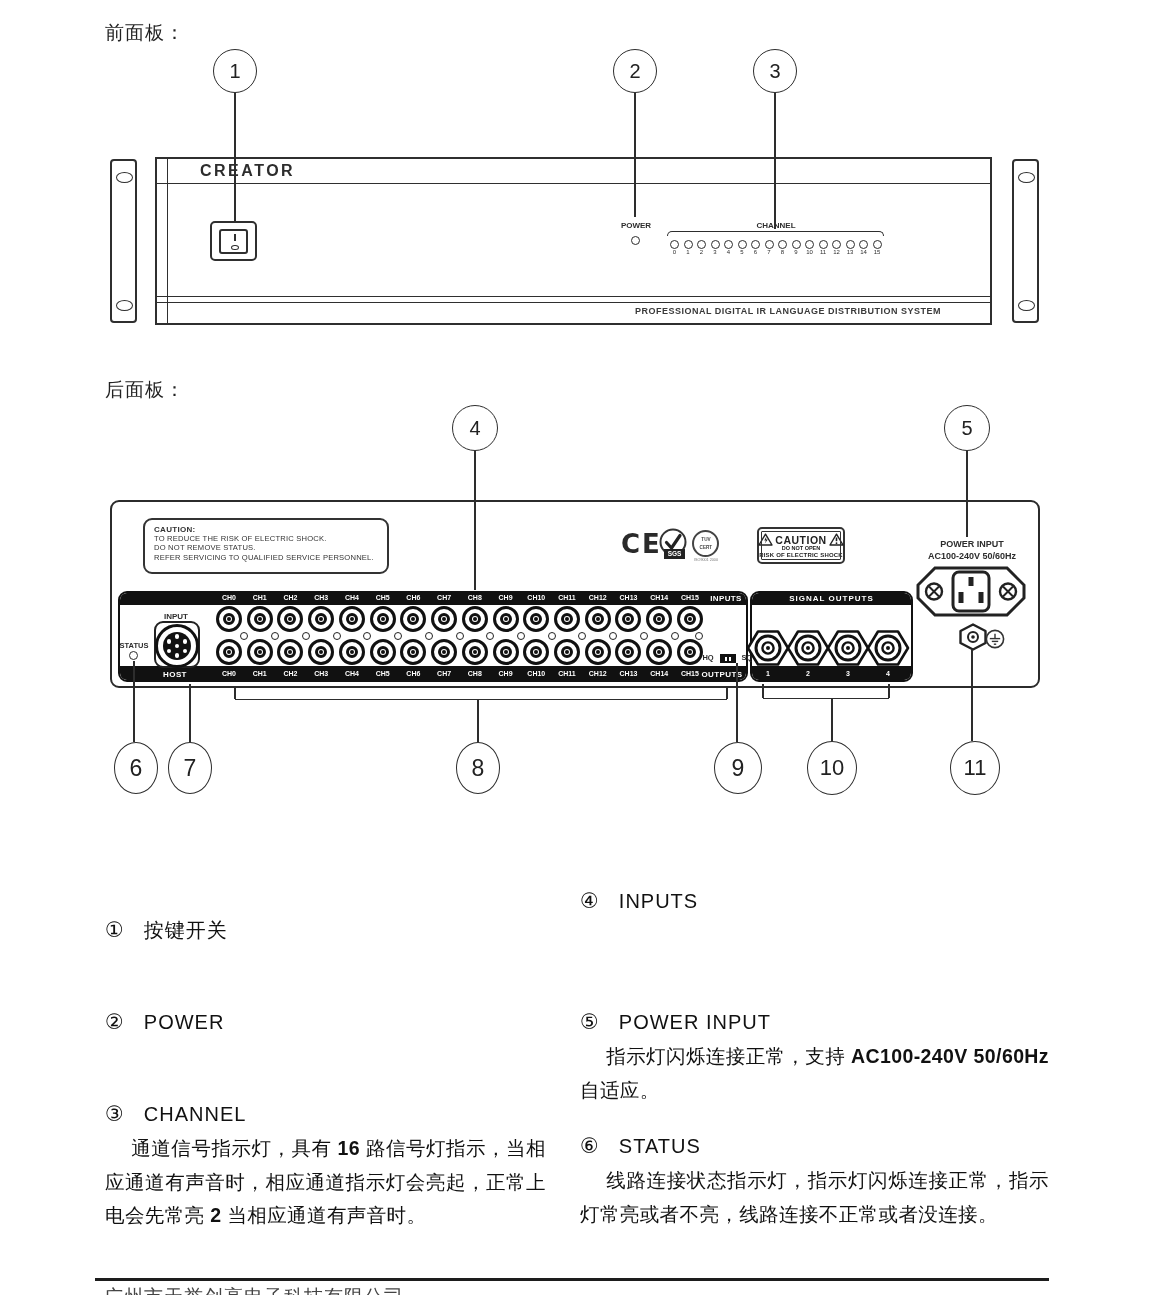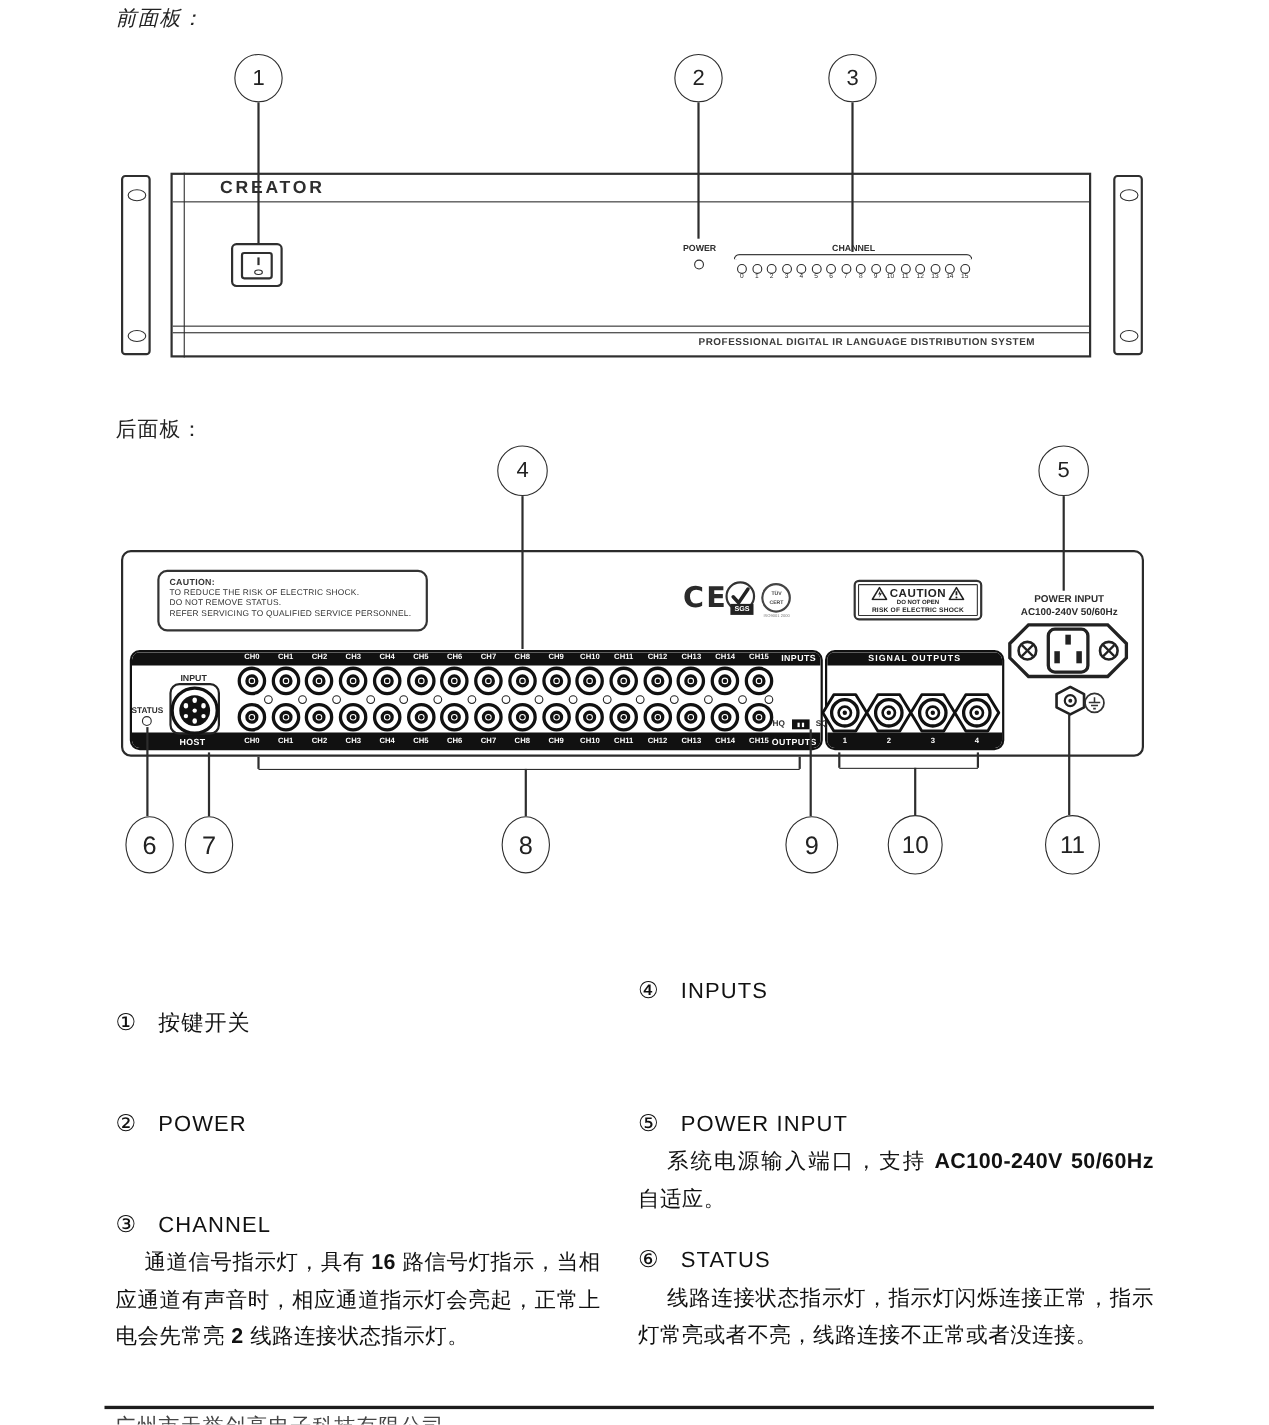--- a/index.html
+++ b/index.html
@@ -64,21 +64,21 @@
   .sec-head{display:flex;align-items:baseline;}
   .sec-num{font-size:21px;line-height:24px;}
   .sec-title{font-size:20px;line-height:24px;margin-left:20px;letter-spacing:1px;}
   .section p{margin:6px 0 0 0;font-size:19.5px;line-height:33.5px;text-align:justify;text-indent:1.35em;letter-spacing:.4px;}
   .footer-bar{position:absolute;background:#1d1d1d;}
   .footer-part{position:absolute;font-size:19px;color:#444;letter-spacing:1px;white-space:nowrap;}
 </style>
 </head>
 <body>
 
-<div class="lbl" style="left:105px;top:4px;font-style:italic;">前面板：</div>
+<div class="lbl" style="left:105px;top:20px;">前面板：</div>
 <div class="lbl" style="left:105px;top:377px;font-family:Liberation Serif, serif;">后面板：</div>
 
 <div class="ear" style="left:110px;top:159px;">
   <div class="oval" style="left:4px;top:11px;"></div>
   <div class="oval" style="left:4px;top:139px;"></div>
 </div>
 <div class="ear" style="left:1012px;top:159px;">
   <div class="oval" style="left:4px;top:11px;"></div>
   <div class="oval" style="left:4px;top:139px;"></div>
 </div>
@@ -115,21 +115,21 @@
   <circle cx="15" cy="14" r="12.5" fill="none" stroke="#333" stroke-width="2"></circle>
   <path d="M8.5 14.5 L13.5 20 L22 7.5" fill="none" stroke="#222" stroke-width="3.2" stroke-linecap="round" stroke-linejoin="round"></path>
 </svg>
 <div class="sgsbox" style="left:664px;top:549px;width:21px;height:10px;">SGS</div>
 <div class="tuv" style="left:692px;top:530px;width:27px;height:27px;">
   <span>TÜV</span>
   <span>CERT</span>
 </div>
 <div class="tinytxt" style="left:686px;top:558px;width:40px;">ISO9001 2000</div>
 
-<div class="warnbox" style="left:776px;top:527px;width:117px;height:37px;">
+<div class="warnbox" style="left:757px;top:527px;width:88px;height:37px;">
   <div class="warnrow">
     <svg width="15" height="13">
       <polygon points="7.5,1.2 14,12 1,12" fill="none" stroke="#222" stroke-width="1.4" stroke-linejoin="round"></polygon>
       <path d="M8.3 3.6 L6.3 7.4 H8 L6.8 10.6 L9.8 6.4 H8.1 Z" fill="#222"></path>
     </svg>
     <span class="warncap">CAUTION</span>
     <svg width="15" height="13">
       <polygon points="7.5,1.2 14,12 1,12" fill="none" stroke="#222" stroke-width="1.4" stroke-linejoin="round"></polygon>
       <line x1="7.5" y1="4.5" x2="7.5" y2="8.2" stroke="#222" stroke-width="1.6"></line>
       <circle cx="7.5" cy="10.2" r="0.9" fill="#222"></circle>
@@ -514,34 +514,34 @@
       <div class="sec-head">
         <span class="sec-num">②</span>
         <span class="sec-title">POWER</span>
       </div>
     </div>
     <div class="section" style="left: 105px; top: 1102px; width: 441px;">
       <div class="sec-head">
         <span class="sec-num">③</span>
         <span class="sec-title">CHANNEL</span>
       </div>
-      <p><span>通道信号指示灯，具有 </span><b>16</b><span> 路信号灯指示，当相应通道有声音时，相应通道指示灯会亮起，正常上电会先常亮 </span><b>2</b><span> 线路连接状态指示灯。</span></p>
+      <p><span>通道信号指示灯，具有 </span><b>16</b><span> 路信号灯指示，当相应通道有声音时，相应通道指示灯会亮起，正常上电会先常亮 </span><b>2</b><span> 当相应通道有声音时。</span></p>
     </div>
     <div class="section" style="left: 580px; top: 889px; width: 469px;">
       <div class="sec-head">
         <span class="sec-num">④</span>
         <span class="sec-title">INPUTS</span>
       </div>
     </div>
     <div class="section" style="left: 580px; top: 1010px; width: 469px;">
       <div class="sec-head">
         <span class="sec-num">⑤</span>
         <span class="sec-title">POWER INPUT</span>
       </div>
-      <p><span>系统电源输入端口，支持 </span><b>AC100-240V 50/60Hz</b><span> 自适应。</span></p>
+      <p><span>指示灯闪烁连接正常，支持 </span><b>AC100-240V 50/60Hz</b><span> 自适应。</span></p>
     </div>
     <div class="section" style="left: 580px; top: 1134px; width: 469px;">
       <div class="sec-head">
         <span class="sec-num">⑥</span>
         <span class="sec-title">STATUS</span>
       </div>
       <p><span>线路连接状态指示灯，指示灯闪烁连接正常，指示灯常亮或者不亮，线路连接不正常或者没连接。</span></p>
     </div>
   </div>
 

